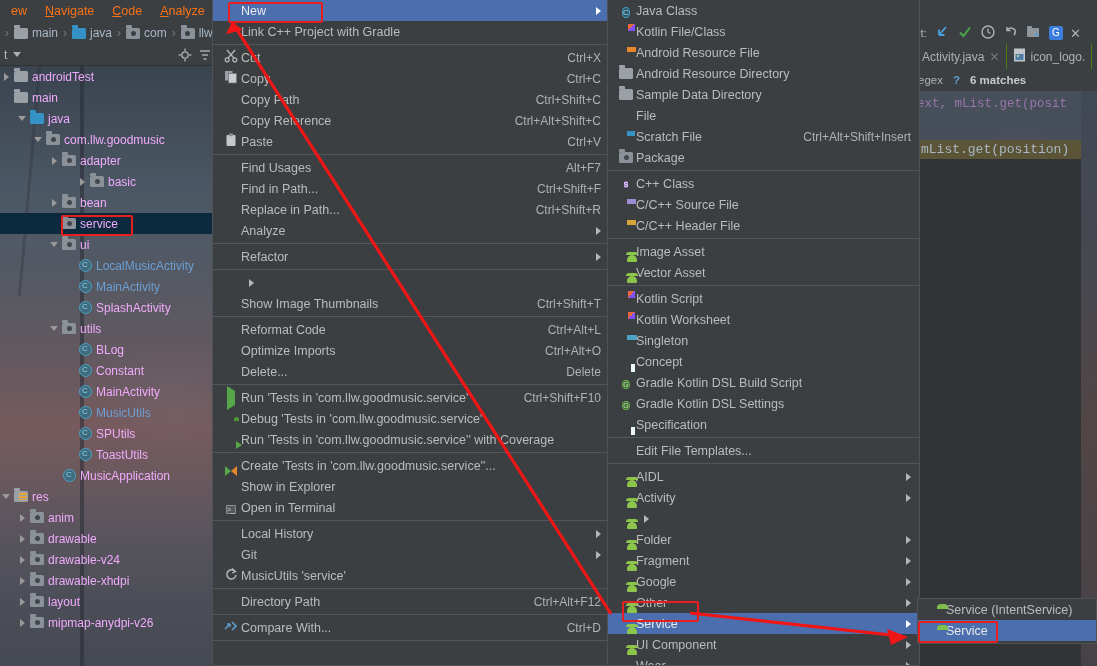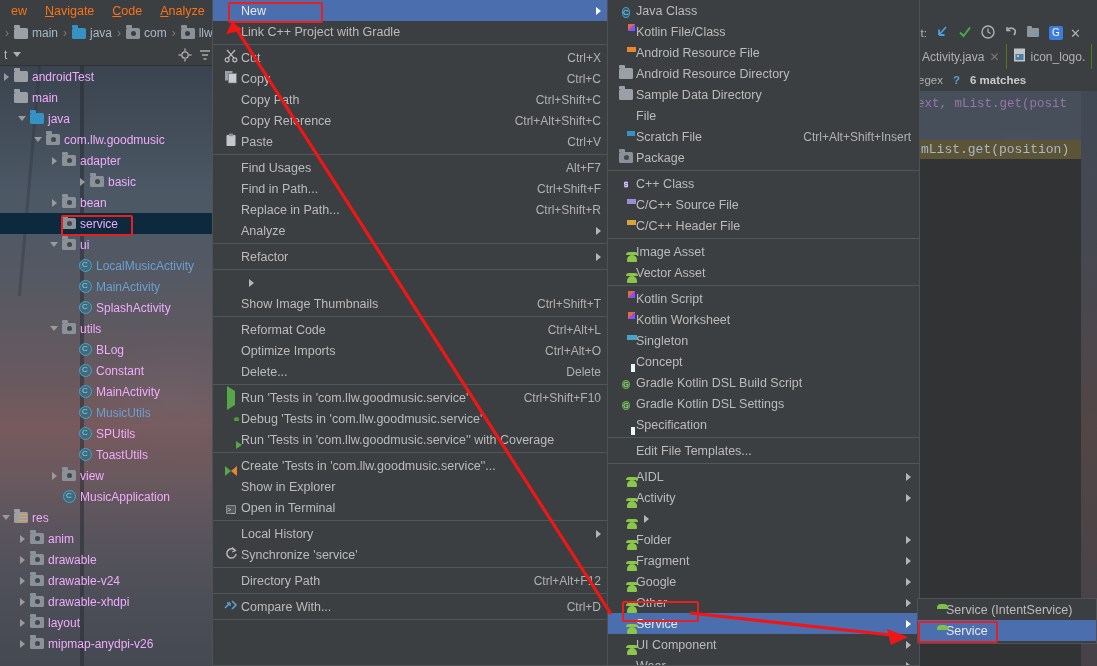--- a/index.html
+++ b/index.html
@@ -505,29 +505,20 @@
           <span class="cls">C</span>
         </span>
         <span class="tlabel">SPUtils</span>
       </div>
       <div class="tnode" style="padding-left: 64px;">
         <span class="tw"></span>
         <span class="ic">
           <span class="cls">C</span>
         </span>
         <span class="tlabel">ToastUtils</span>
-      </div>
-      <div class="tnode" style="padding-left: 48px;">
-        <span class="tw">
-          <span class="arrow-r"></span>
-        </span>
-        <span class="ic">
-          <span class="folder pkg" style="position: relative;"></span>
-        </span>
-        <span class="tlabel">view</span>
       </div>
       <div class="tnode" style="padding-left: 48px;">
         <span class="tw"></span>
         <span class="ic">
           <span class="cls">C</span>
         </span>
         <span class="tlabel">MusicApplication</span>
       </div>
       <div class="tnode" style="padding-left: 0px;">
         <span class="tw">
@@ -846,26 +837,33 @@
       <div class="msep"></div>
       <div class="mrow">
         <span class="micon">
           <span></span>
         </span>
         <span class="mtext">Local History</span>
         <span class="msub"></span>
       </div>
       <div class="mrow">
         <span class="micon">
+          <span></span>
+        </span>
+        <span class="mtext">Git</span>
+        <span class="msub"></span>
+      </div>
+      <div class="mrow">
+        <span class="micon">
           <span><svg width="14" height="14" viewBox="0 0 14 14">
               <path d="M11 4.5 A4.6 4.6 0 1 0 12 8" stroke="#b8b8b8" stroke-width="1.5" fill="none"></path>
               <path d="M8 1.5 L11.5 4.5 L8.2 6" stroke="#b8b8b8" stroke-width="1.3" fill="none"></path>
             </svg></span>
         </span>
-        <span class="mtext">Synchronize 'service'</span>
+        <span class="mtext">MusicUtils 'service'</span>
       </div>
       <div class="msep"></div>
       <div class="mrow">
         <span class="micon">
           <span></span>
         </span>
         <span class="mtext">Directory Path</span>
         <span class="macc">Ctrl+Alt+F12</span>
       </div>
       <div class="msep"></div>

